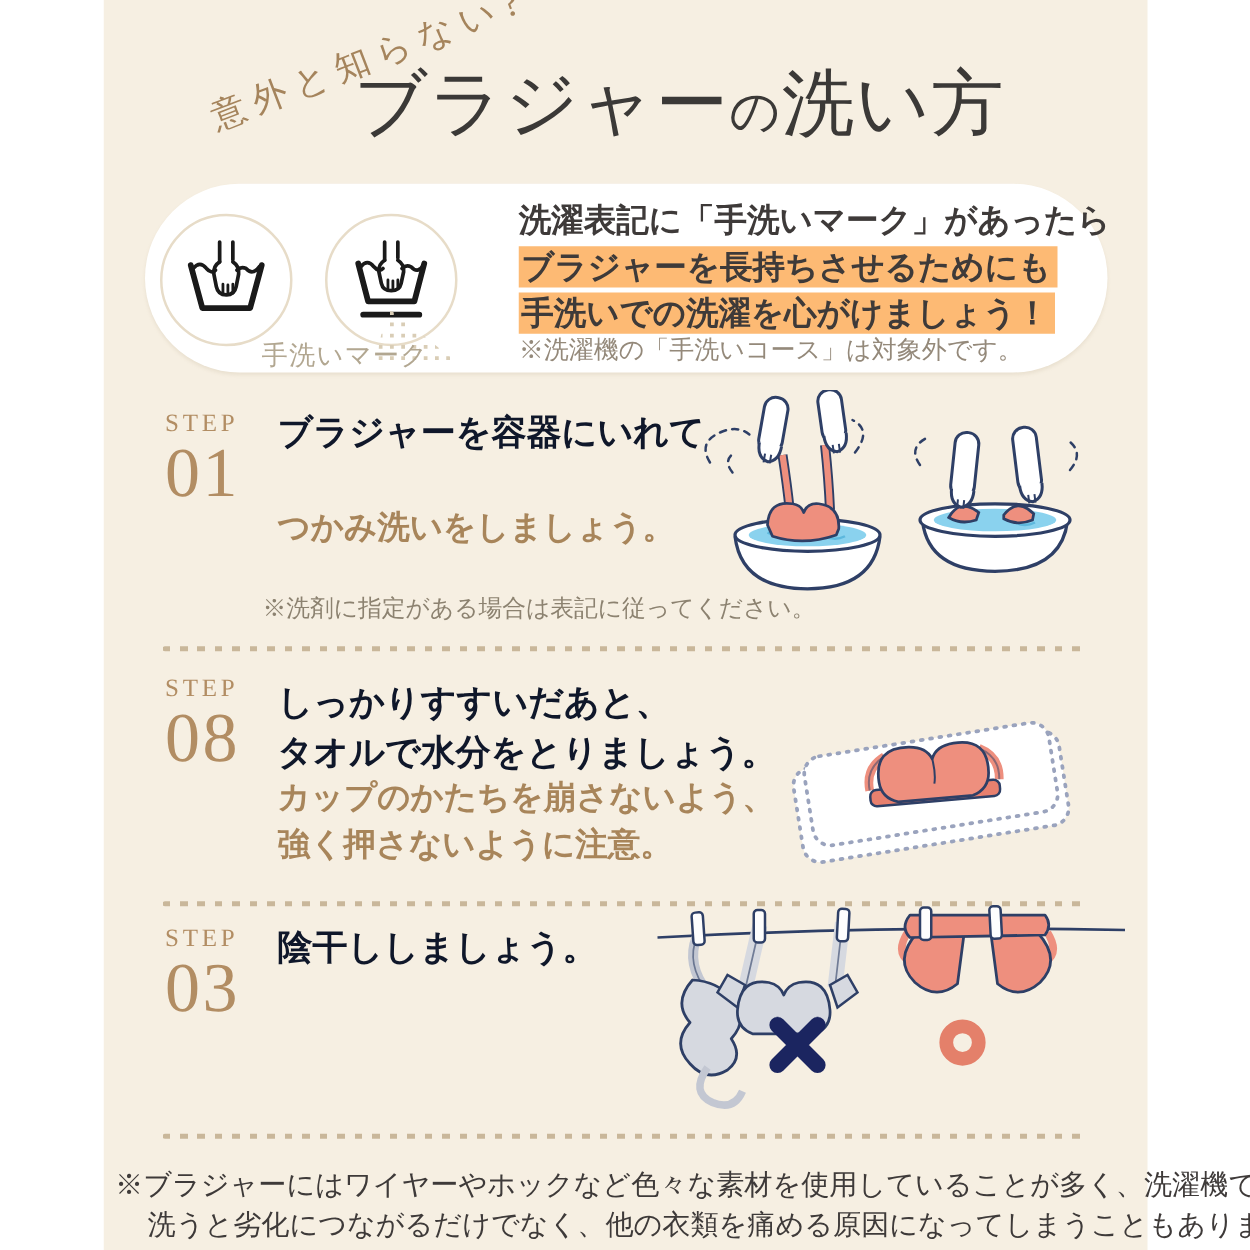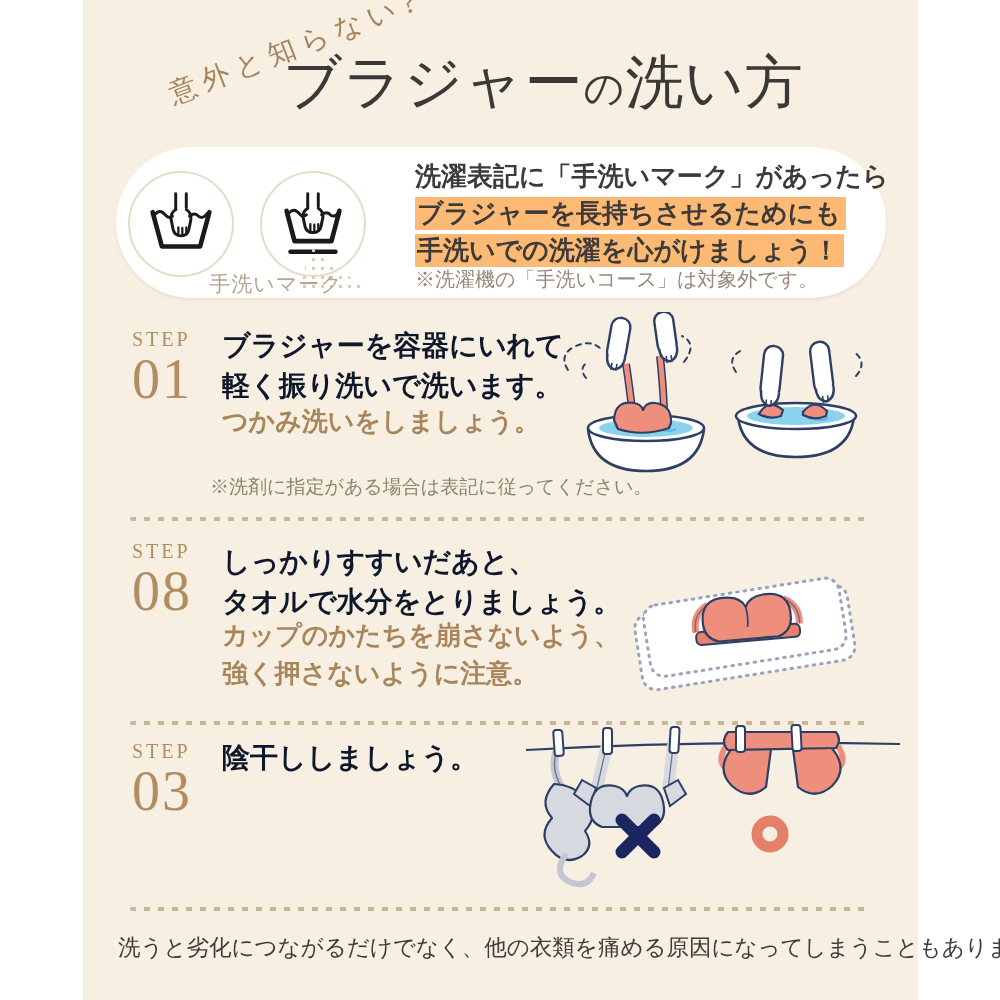--- a/index.html
+++ b/index.html
@@ -130,21 +130,20 @@
   <div class="row"><span class="hl">手洗いでの洗濯を心がけましょう！</span></div>
 </div>
 <div class="abs info-note">※洗濯機の「手洗いコース」は対象外です。</div>
 
 <div class="abs step-label" style="left:132px;top:328px;">
   <span class="word">STEP</span>
   <span class="num">01</span>
 </div>
 <div class="abs step-main" style="left:222px;top:326px;">
   <div>ブラジャーを容器にいれて</div>
-  <div>軽く振り洗いで洗います。</div>
 </div>
 <div class="abs step-sub" style="left:222px;top:402px;">
   <div>つかみ洗いをしましょう。</div>
 </div>
 <div class="abs step-note" style="left:210px;top:474px;">※洗剤に指定がある場合は表記に従ってください。</div>
 
 <div class="abs" style="left:556px;top:312px;">
 <svg width="340" height="172" viewBox="0 0 340 172">
 
   <g fill="none" stroke="#2e3f66" stroke-width="2" stroke-dasharray="5 5" stroke-linecap="round">
@@ -200,21 +199,21 @@
 <div class="abs divider" style="top:517px;"></div>
 
 <div class="abs step-label" style="left:132px;top:540px;">
   <span class="word">STEP</span>
   <span class="num">08</span>
 </div>
 <div class="abs step-main" style="left:222px;top:542px;">
   <div>しっかりすすいだあと、</div>
   <div>タオルで水分をとりましょう。</div>
 </div>
-<div class="abs step-sub" style="left:222px;top:618px;font-family:Liberation Mono, monospace;">
+<div class="abs step-sub" style="left:222px;top:618px;">
   <div>カップのかたちを崩さないよう、</div>
   <div>強く押さないように注意。</div>
 </div>
 
 <div class="abs" style="left:608px;top:548px;">
 <svg width="295" height="145" viewBox="0 0 295 145">
   <g transform="rotate(-9 145 80)">
     <rect x="28" y="50" width="215" height="76" rx="14" fill="#ffffff" stroke="#9aa3bd" stroke-width="3" stroke-dasharray="1.5 6" stroke-linecap="round"></rect>
     <rect x="38" y="42" width="198" height="72" rx="14" fill="#ffffff" stroke="#9aa3bd" stroke-width="3" stroke-dasharray="1.5 6" stroke-linecap="round"></rect>
   </g>
@@ -282,14 +281,15 @@
     <path d="M98,106 L130,138 M130,106 L98,138"></path>
   </g>
 
   <circle cx="246" cy="120" r="13" fill="none" stroke="#e4806a" stroke-width="11"></circle>
 </svg>
 </div>
 
 <div class="abs divider" style="top:907px;"></div>
 
 <div class="abs footer">
+  <div>※ブラジャーにはワイヤーやホックなど色々な素材を使用していることが多く、洗濯機で</div>
   <div class="l2">洗うと劣化につながるだけでなく、他の衣類を痛める原因になってしまうこともあります。</div>
 </div>
 
 </body></html>

